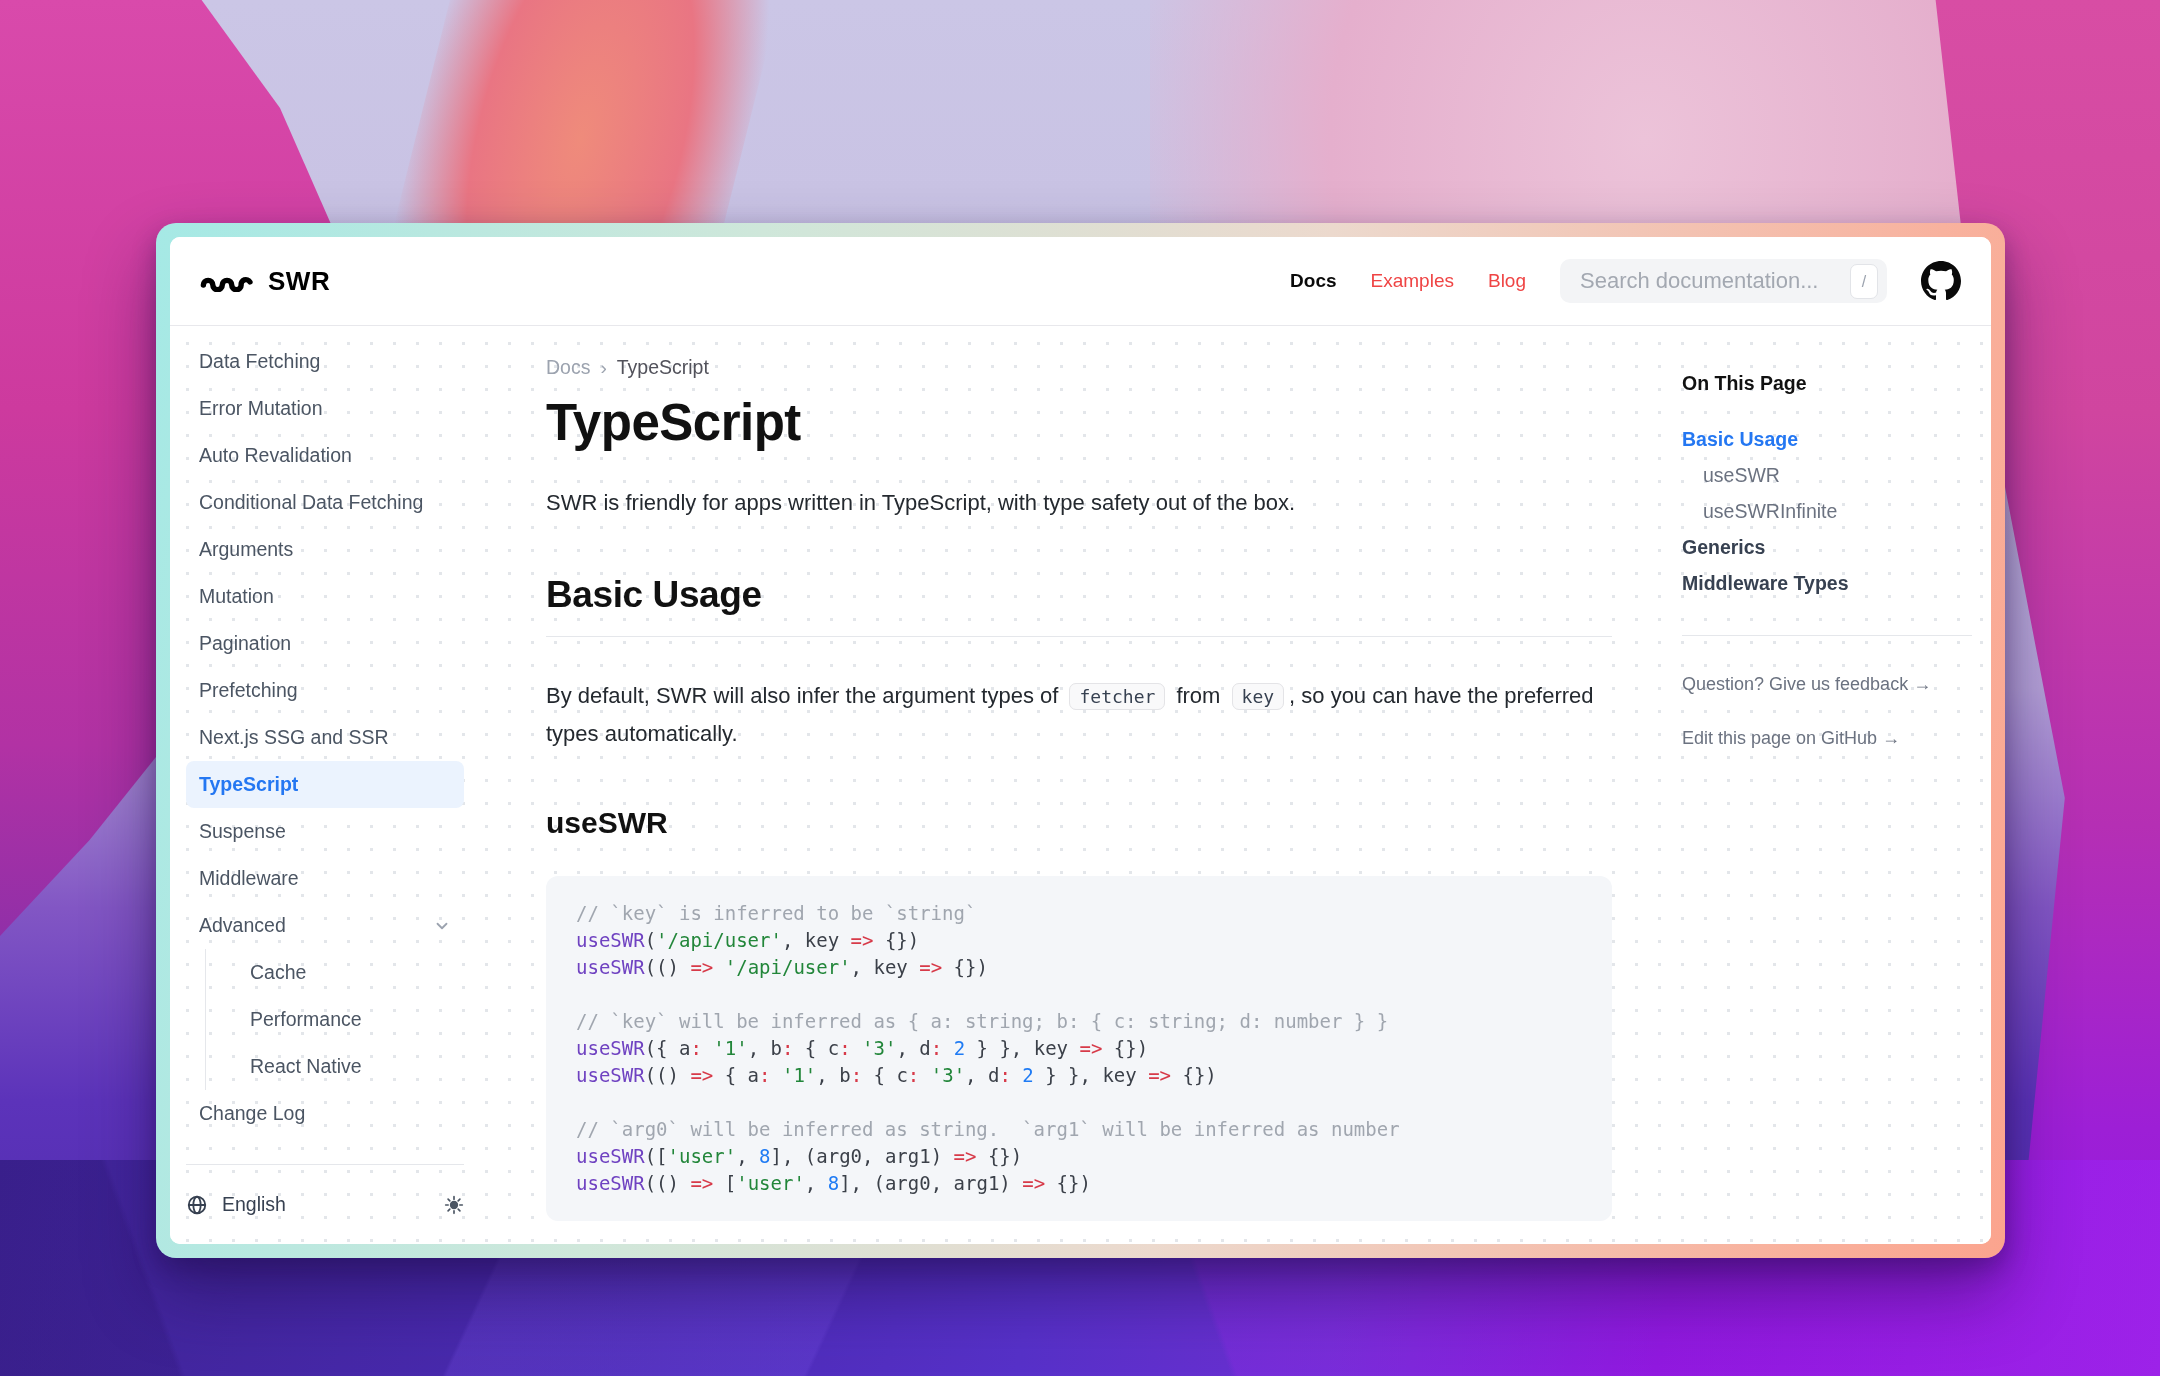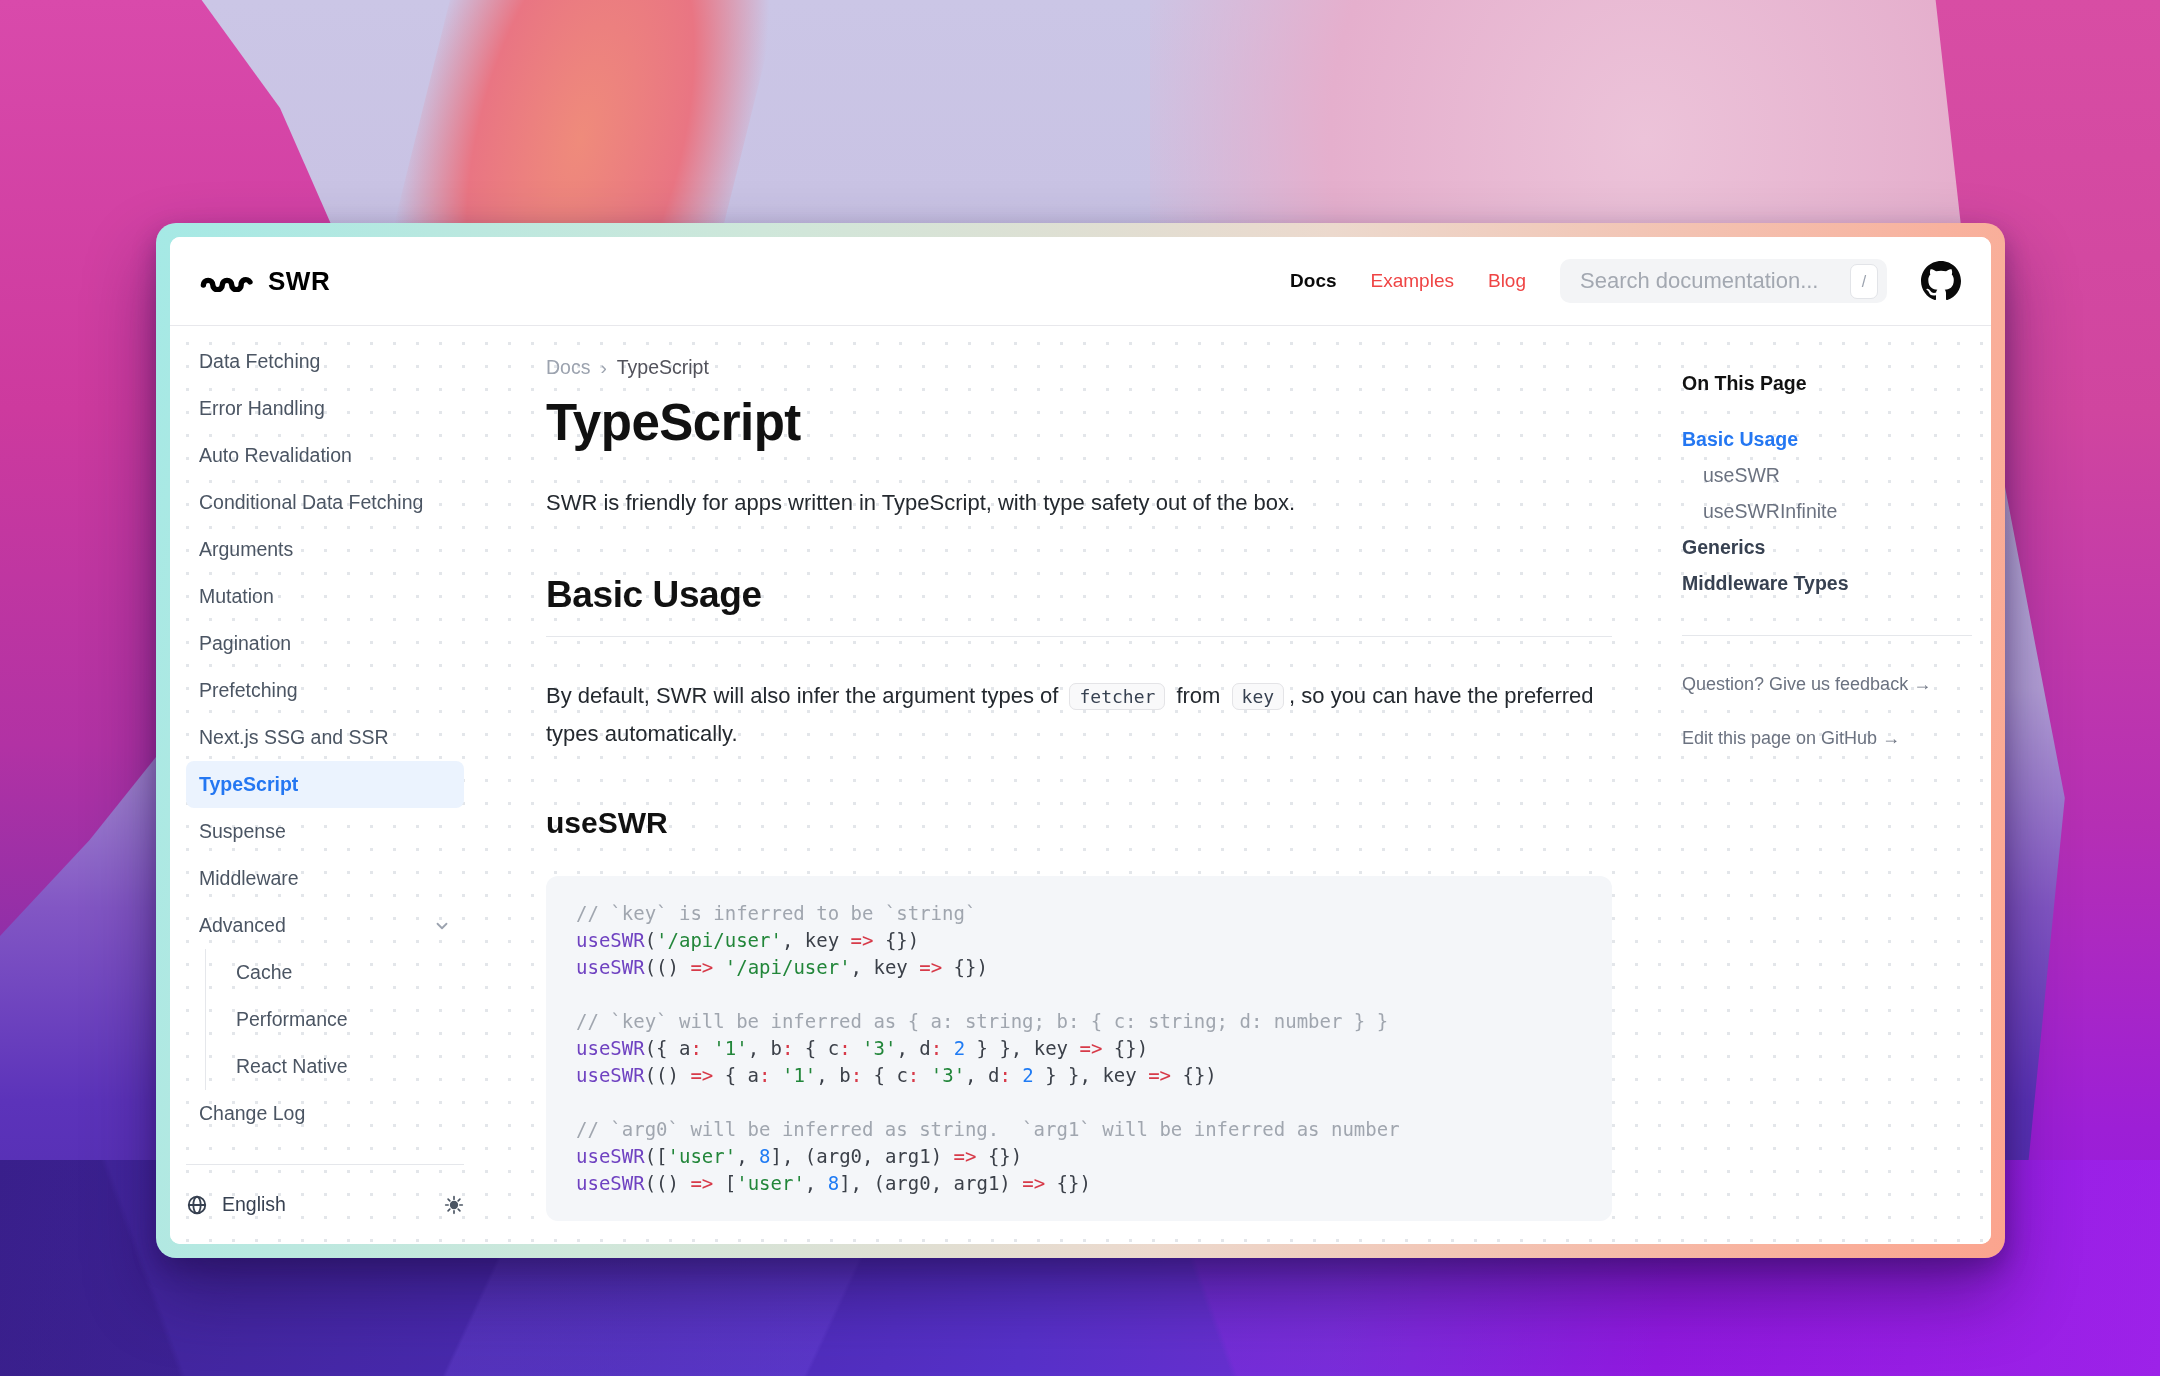--- a/index.html
+++ b/index.html
@@ -57,21 +57,21 @@
   
   .content{flex:1;display:flex;overflow:hidden;background-color:#fff;
     background-image:radial-gradient(circle,#e3e6ea 1.6px,rgba(0,0,0,0) 1.6px);
     background-size:23px 23px;background-position:6px 6px;}
   
   .sidebar{flex:0 0 310px;box-sizing:border-box;padding:12px 16px 28px;display:flex;flex-direction:column;}
   .side-list{list-style:none;margin:0;padding:0;flex:1;}
   .side-item{height:47px;display:flex;align-items:center;justify-content:space-between;
     padding:0 13px;border-radius:8px;font-size:19.5px;color:#4b5563;cursor:pointer;box-sizing:border-box;}
   .side-item.active{background:#ebf3fe;color:#2477f2;font-weight:600;}
-  .side-item.sub{margin-left:19px;border-left:1px solid #e5e7eb;border-radius:0 8px 8px 0;padding-left:30px;}
+  .side-item.sub{margin-left:19px;border-left:1px solid #e5e7eb;border-radius:0 8px 8px 0;padding-left:44px;}
   .side-item .chev{color:#9ca3af;}
   .side-footer{border-top:1px solid #e5e7eb;margin-top:22px;padding-top:28px;
     display:flex;align-items:center;justify-content:space-between;}
   .lang{display:flex;align-items:center;gap:14px;font-size:19.5px;color:#374151;cursor:pointer;}
   .icon-btn{color:#4b5563;cursor:pointer;display:flex;}
   
   .main{width:1066px;margin-left:66px;box-sizing:border-box;padding-top:30px;}
   .breadcrumb{display:flex;align-items:center;gap:10px;font-size:19.5px;color:#9ca3af;}
   .breadcrumb .crumb-cur{color:#52525b;}
   .breadcrumb .sep{color:#9ca3af;font-size:19px;}
@@ -141,21 +141,21 @@
     </header>
 
     <div class="content">
 
       <aside class="sidebar">
         <ul class="side-list" id="side-list">
             <li class="side-item">
               <span>Data Fetching</span>
             </li>
             <li class="side-item">
-              <span>Error Handling</span>
+              <span>Error Mutation</span>
             </li>
             <li class="side-item">
               <span>Auto Revalidation</span>
             </li>
             <li class="side-item">
               <span>Conditional Data Fetching</span>
             </li>
             <li class="side-item">
               <span>Arguments</span>
             </li>

